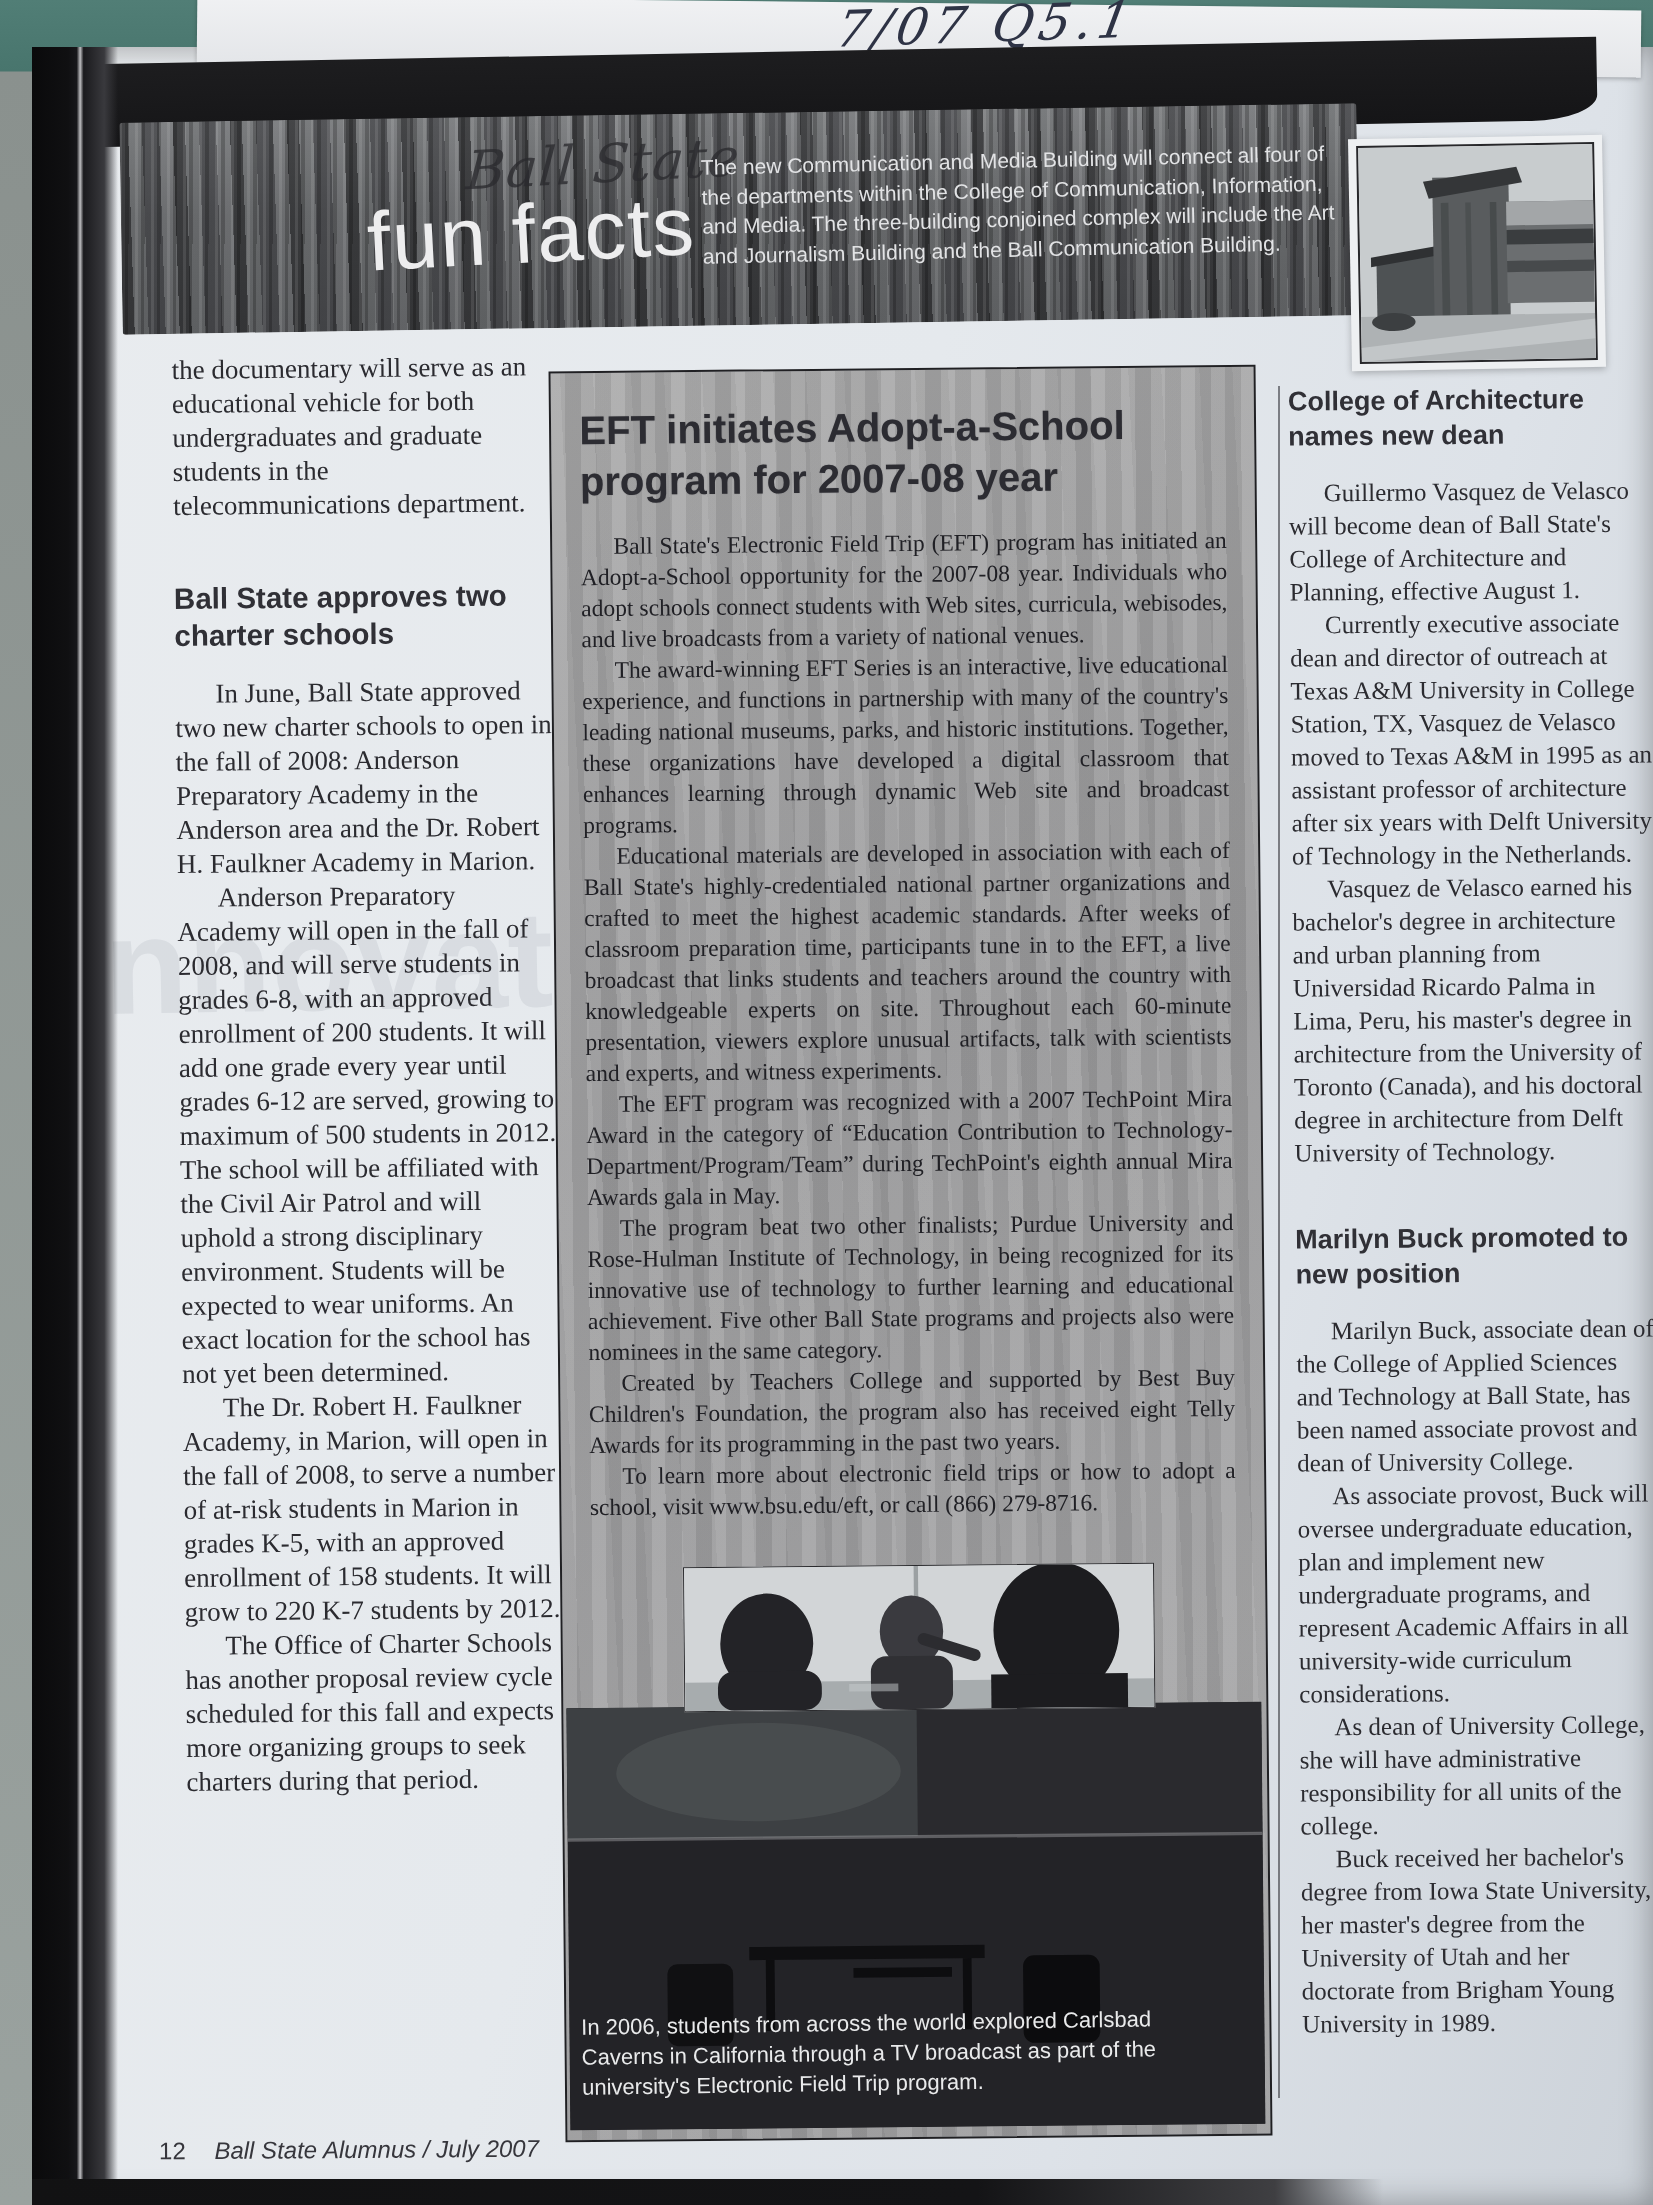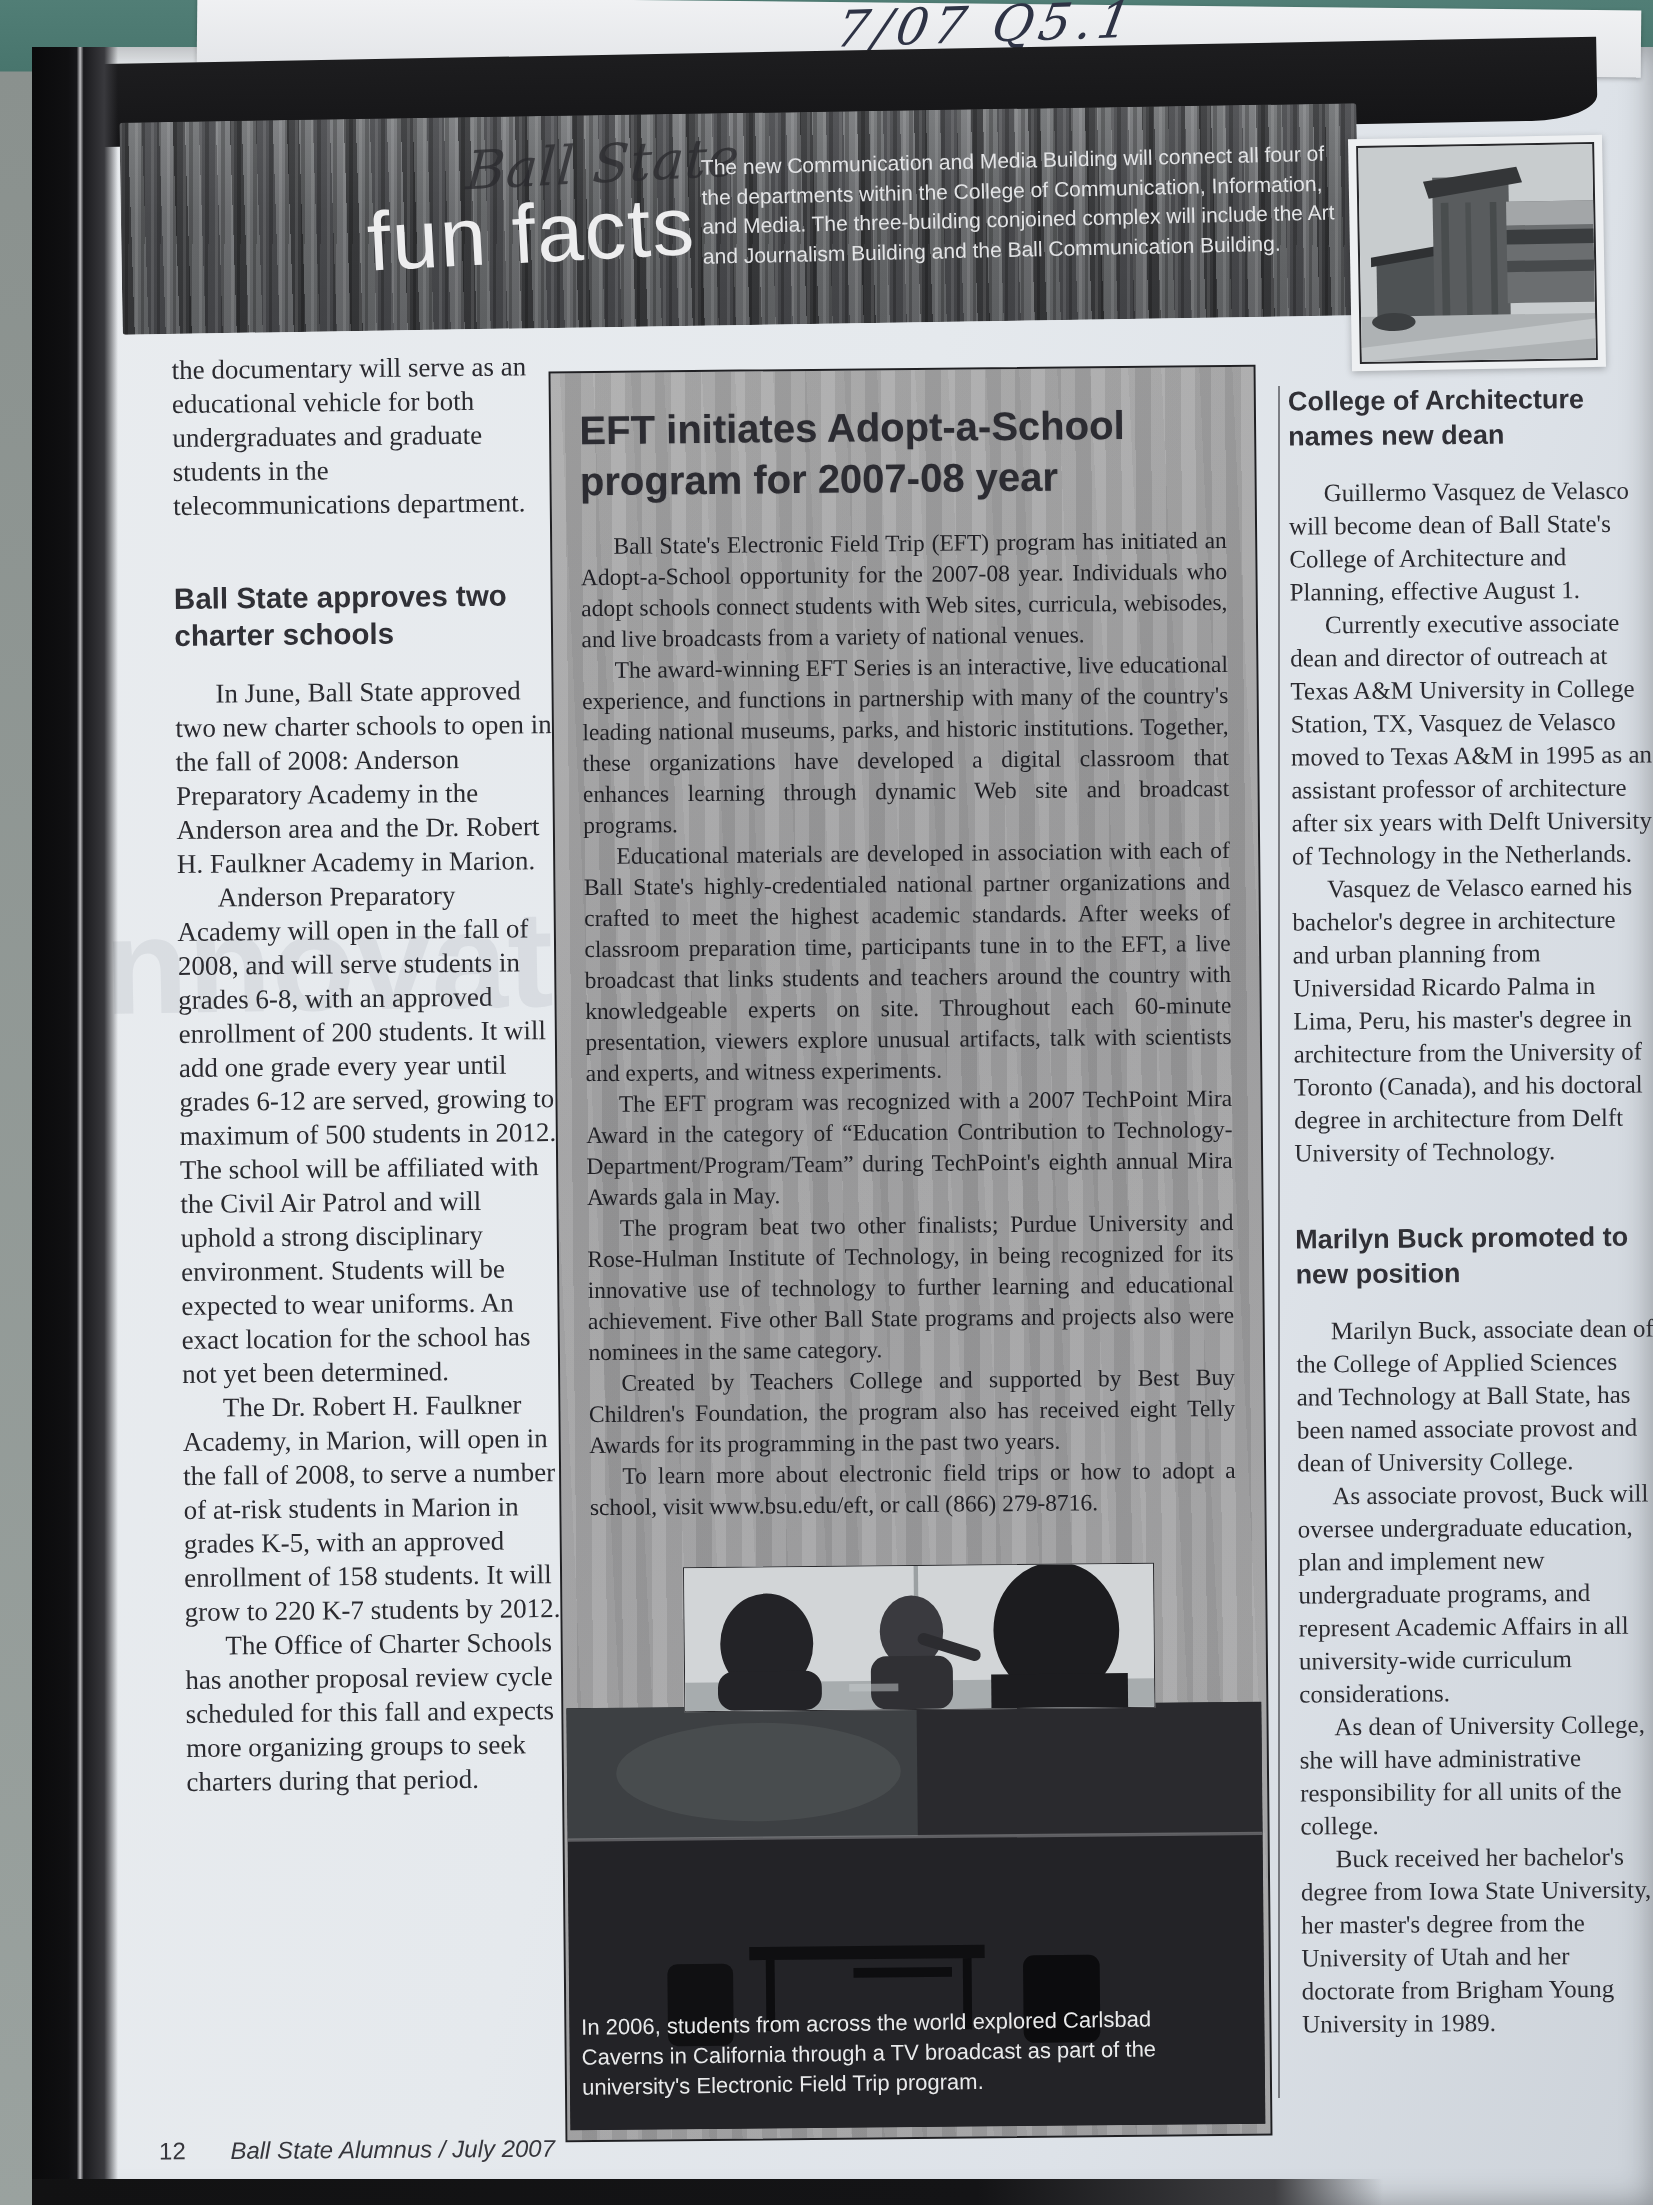--- a/index.html
+++ b/index.html
@@ -98,21 +98,21 @@
   .vrule{left:1278px;top:386px;width:1.6px;height:1712px;background:rgba(40,40,46,0.55);}
   .col-right{left:1295px;top:383px;width:361px;transform:rotate(-0.5deg);color:#2b2b30;}
   .col-right p{position:static;font-size:25px;line-height:33px;margin:0;text-indent:1.4em;}
   .h-right{
     position:static;display:block;font-family:"Liberation Sans",sans-serif;font-weight:bold;
     font-size:27px;line-height:35px;color:#303036;margin:0 0 22px 0;
   }
   .h-right.second{margin-top:53px;}
   .footer{left:159px;top:2136px;font-family:"Liberation Sans",sans-serif;font-size:24px;
     color:#36363c;white-space:nowrap;transform:rotate(-0.4deg);}
-  .footer .num{position:static;margin-right:38px;}
+  .footer .num{position:static;margin-right:22px;}
   .footer .mag{position:static;font-style:italic;}
   svg{display:block;}
 </style>
 </head>
 <body>
 
 <div class="scene">
 
   <div class="page"></div>
   <div class="ghost">Innovation</div>

